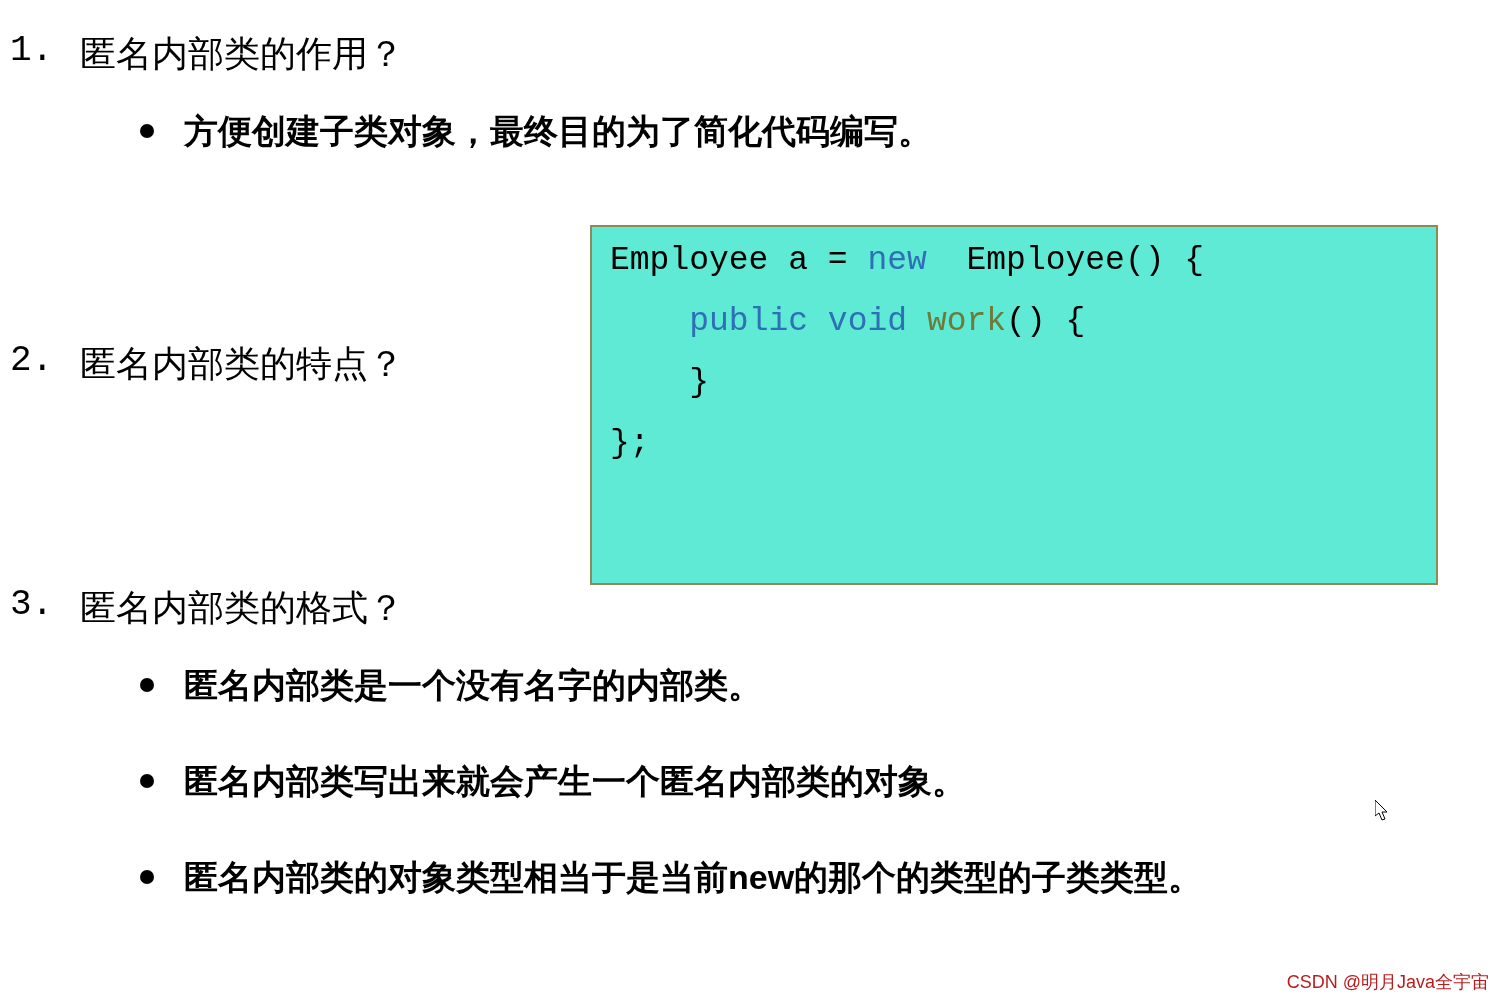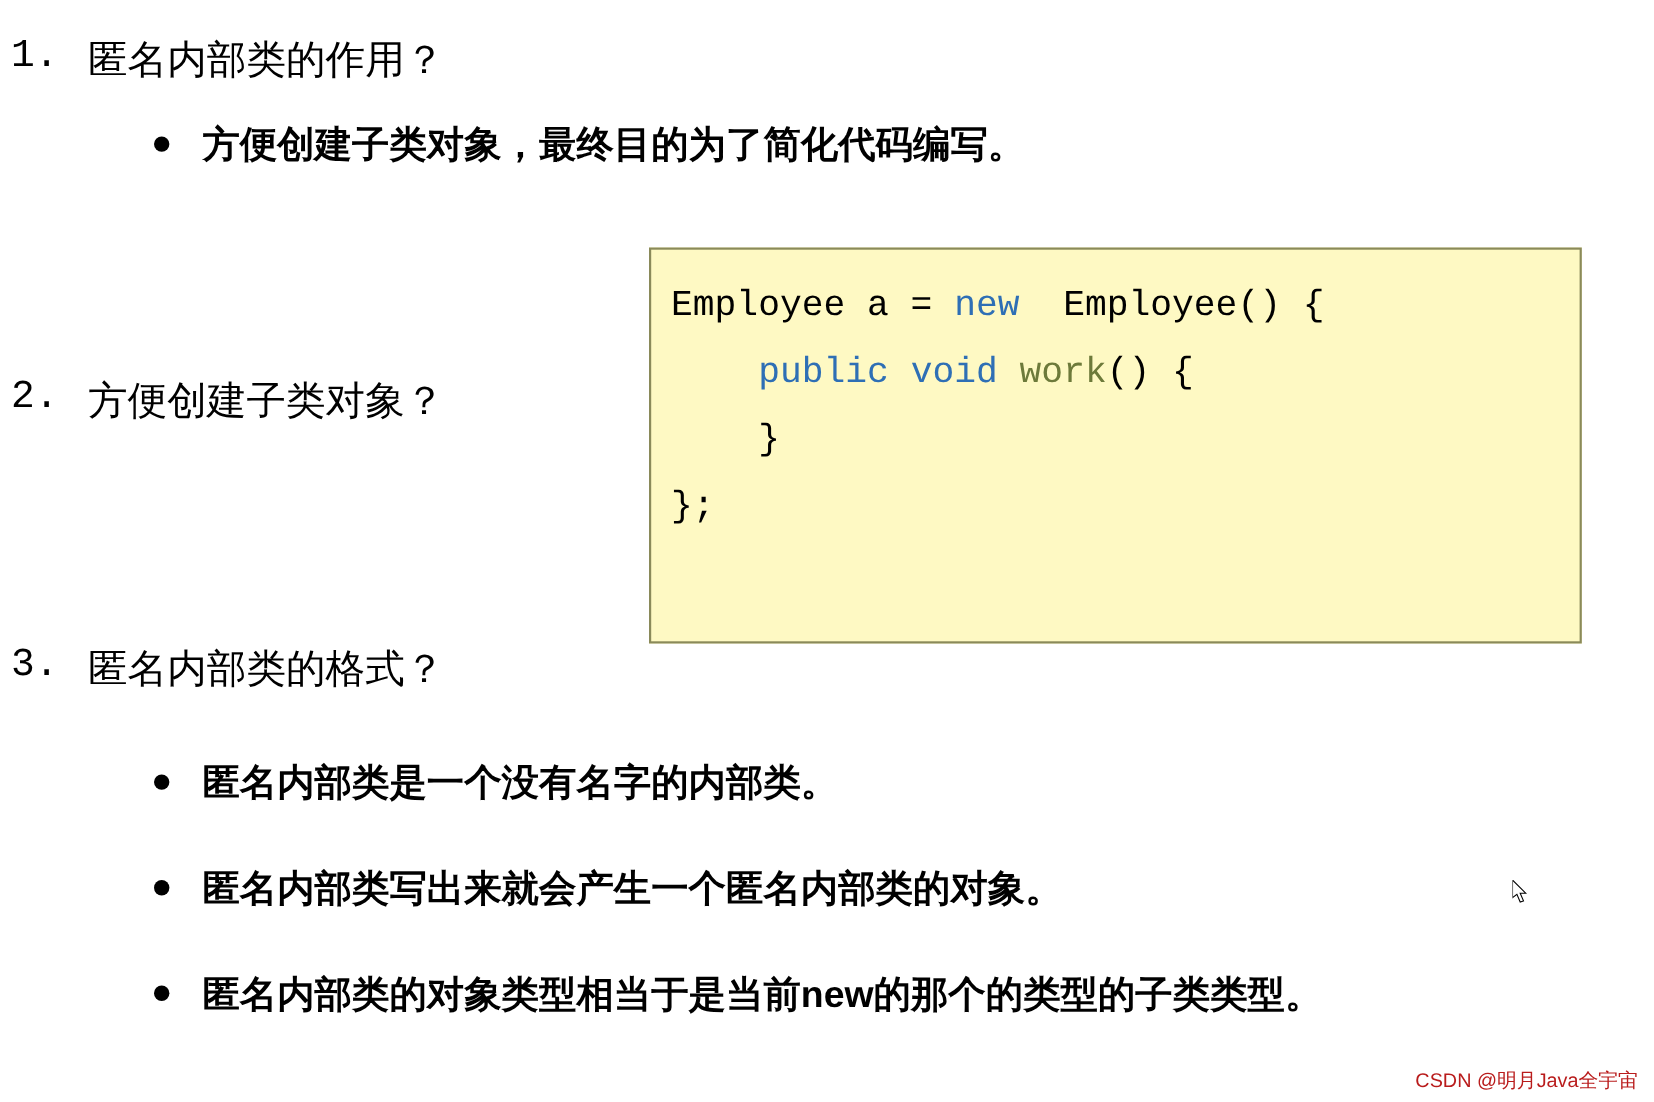--- a/index.html
+++ b/index.html
@@ -57,23 +57,23 @@
       font-size: 34px;
       font-weight: 700;
       font-family: "Microsoft YaHei", sans-serif;
     }
     .code-box {
       position: absolute;
       left: 590px;
       top: 225px;
       width: 848px;
       height: 360px;
-      background: #fef9c3;
+      background: #5eead4;
       border: 2px solid #8a8a5a;
-      padding: 20px 18px;
+      padding: 3px 18px;
       font-family: Consolas, "Courier New", monospace;
       font-size: 33px;
       line-height: 1.85;
     }
     .code-line {
       white-space: pre;
     }
     .kw-new {
       color: #2e6fb5;
     }
@@ -86,21 +86,21 @@
     .method-name {
       color: #6d7a3a;
     }
     .section-2 {
       margin-top: 185px;
     }
     .section-3 {
       margin-top: 195px;
     }
     .section-3-list {
-      margin-top: 56px;
+      margin-top: 30px;
     }
     .watermark {
       position: absolute;
       right: 15px;
       bottom: 8px;
       font-size: 18px;
       color: #b91c1c;
       font-family: Liberation Sans, sans-serif;
     }
     .cursor {
@@ -122,21 +122,21 @@
   </div>
   <div class="bullet-list">
     <div class="bullet-item">
       <span class="bullet"></span>
       <span class="bullet-text">方便创建子类对象，最终目的为了简化代码编写。</span>
     </div>
   </div>
 
   <div class="numbered-item section-2">
     <span class="number">2.</span>
-    <span class="question-text">方便创建子类对象？</span>
+    <span class="question-text">匿名内部类的特点？</span>
   </div>
 
   <div class="numbered-item section-3">
     <span class="number">3.</span>
     <span class="question-text">匿名内部类的格式？</span>
   </div>
   <div class="bullet-list section-3-list">
     <div class="bullet-item">
       <span class="bullet"></span>
       <span class="bullet-text">匿名内部类是一个没有名字的内部类。</span>

